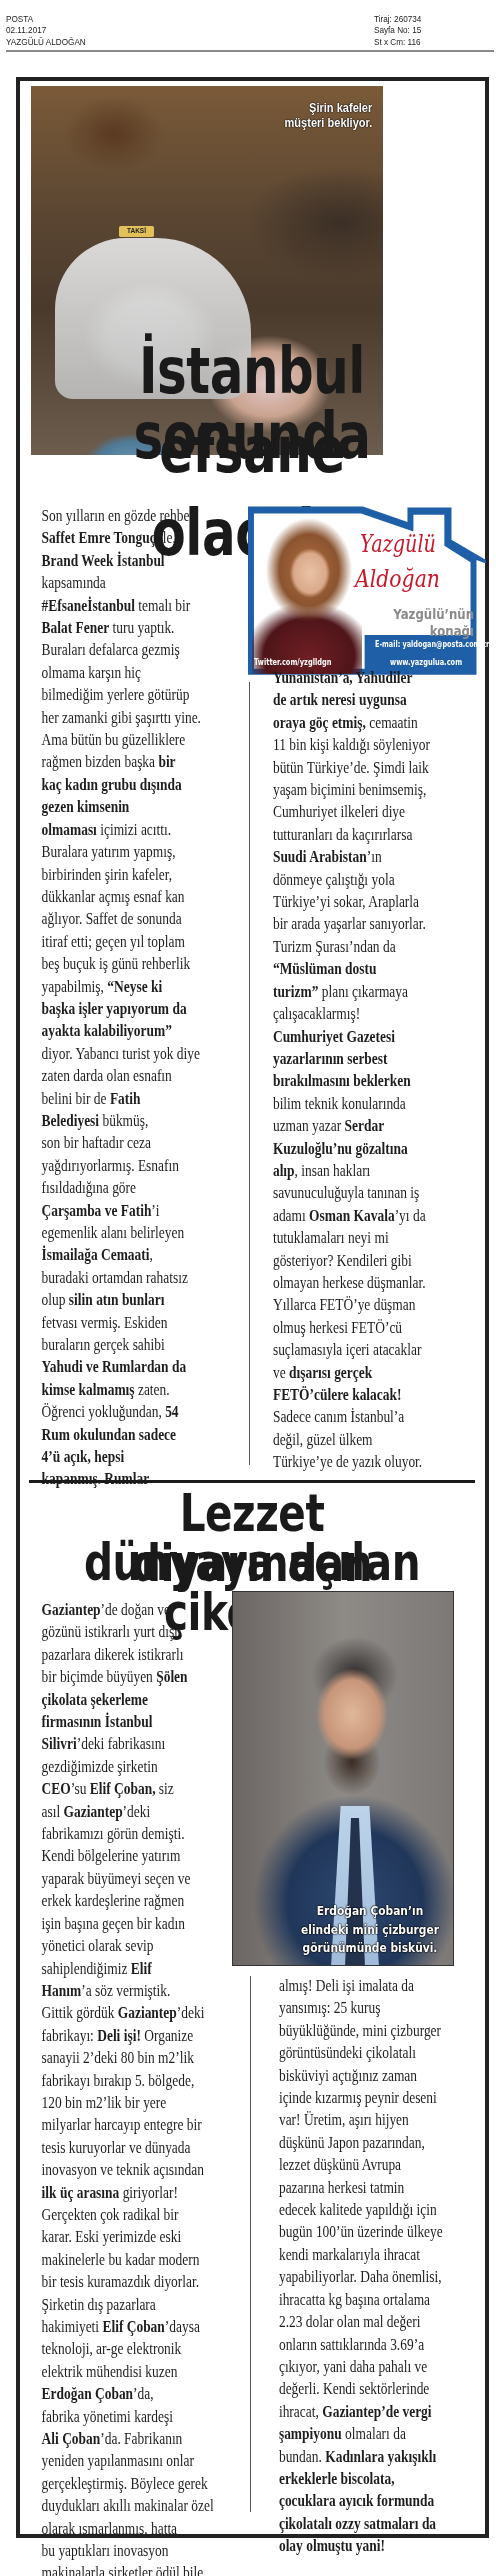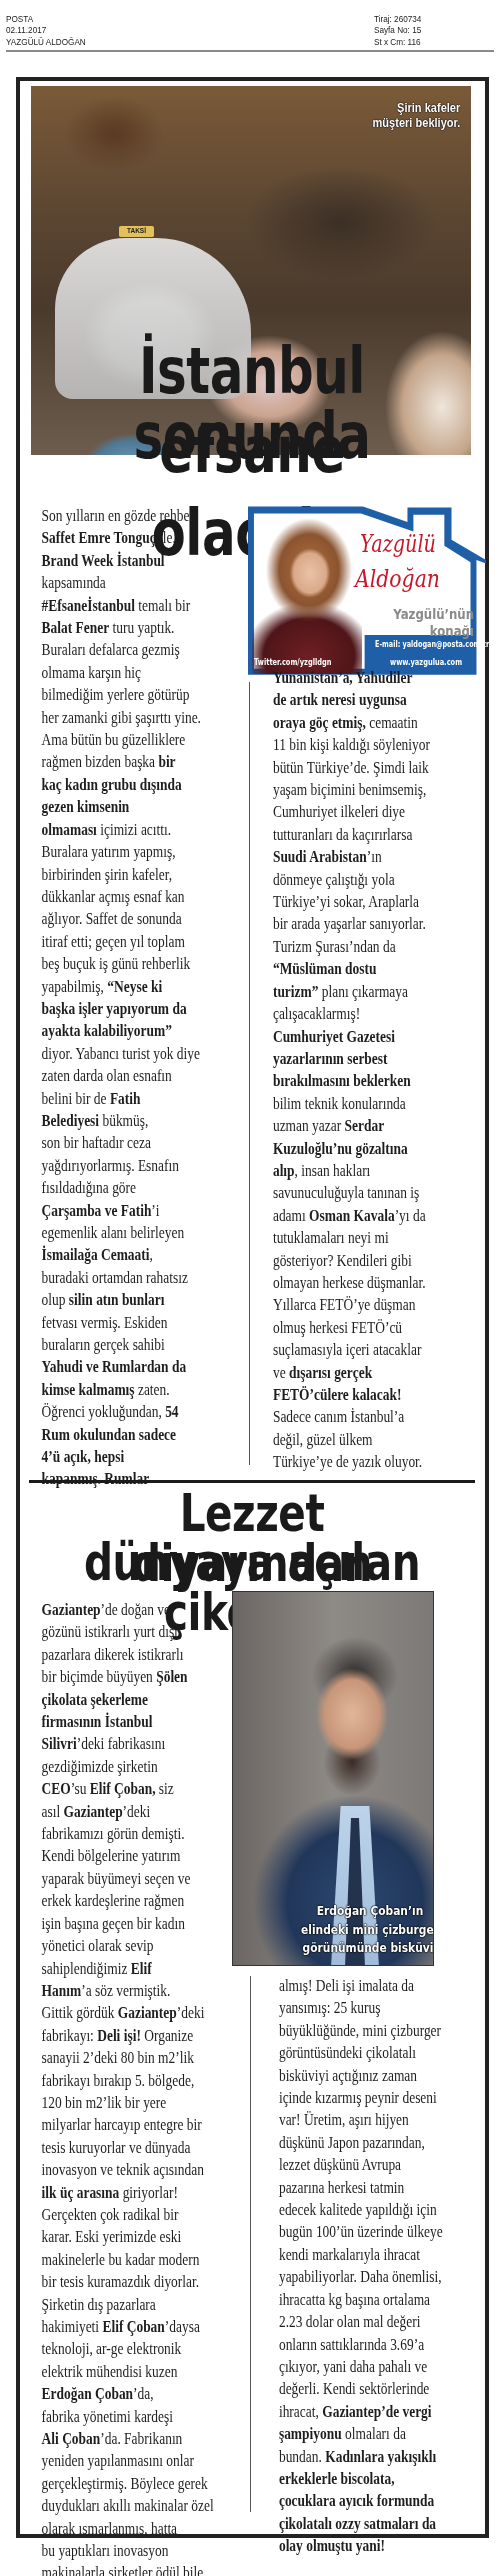--- a/index.html
+++ b/index.html
@@ -8,21 +8,21 @@
 
   .meta { position: absolute; top: 13px; font-family: "Liberation Sans Narrow", "Liberation Sans", sans-serif; font-size: 9.5px; line-height: 11.3px; color: #222; transform: scaleX(0.86); transform-origin: left top; }
   .meta.left { left: 6px; }
   .meta.right { left: 374px; }
   .meta div { white-space: nowrap; }
   .rule { position: absolute; left: 6px; top: 50px; width: 488px; height: 1.8px; background: #8a8a8a; }
 
   .frame { position: absolute; left: 16px; top: 77px; width: 473px; height: 2461px; border: 4.2px solid #222; background: #fff; }
 
   
-  .photo1 { position: absolute; left: 31px; top: 86px; width: 440px; height: 369px; overflow: hidden;
+  .photo1 { position: absolute; left: 31px; top: 86px; width: 352px; height: 369px; overflow: hidden;
     background:
       radial-gradient(ellipse 71px 54px at 83px 48px, #5a3a22 0%, transparent 70%),
       radial-gradient(ellipse 95px 77px at 119px 250px, #e9e9e4 0%, #cfcfc8 45%, transparent 70%),
       radial-gradient(ellipse 83px 65px at 238px 298px, #e2c9c9 0%, #c9a38f 50%, transparent 75%),
       radial-gradient(ellipse 71px 95px at 411px 321px, #efe6dc 0%, #c4a58a 55%, transparent 80%),
       radial-gradient(ellipse 60px 42px at 101px 381px, #6f99b6 0%, #4e7a98 60%, transparent 80%),
       radial-gradient(ellipse 119px 71px at 310px 137px, #3b2f26 0%, transparent 80%),
       linear-gradient(180deg, #7a5a38 0%, #5b4632 35%, #4a3a2c 60%, #6d5d4f 100%);
   }
   .photo1 .taxi { position: absolute; left: 24px; top: 152px; width: 196px; height: 161px; border-radius: 71px 95px 24px 18px; background: linear-gradient(180deg, #e6e6e6, #bdbdbd); opacity: .92; }
@@ -58,21 +58,21 @@
   .col1 { left: 24px; width: 220px; top: 505px; }
   .col2 { left: 255px; width: 224px; top: 667px; }
   .vdiv { position: absolute; width: 1.2px; background: #555; }
   .vdiv1 { left: 249px; top: 682px; height: 783px; }
 
   .hsep { position: absolute; left: 28.6px; top: 1480px; width: 446px; height: 3px; background: #1a1a1a; }
 
   .h2a { top: 1488px; font-size: 52px; line-height: 50px; transform: scaleX(.78); transform-origin: center top; }
   .h2b { top: 1537px; font-size: 52px; line-height: 50px; transform: scaleX(.78); transform-origin: center top; }
 
-  .photo2 { position: absolute; left: 232px; top: 1591px; width: 202px; height: 375px; overflow: hidden; border: 0.6px solid #333;
+  .photo2 { position: absolute; left: 232px; top: 1591px; width: 222px; height: 375px; overflow: hidden; border: 0.6px solid #333;
     background:
       radial-gradient(ellipse 45px 57px at 119px 122px, #e0b79a 0%, #c8967a 60%, transparent 80%),
       radial-gradient(ellipse 54px 48px at 122px 83px, #2d2a29 0%, transparent 80%),
       radial-gradient(ellipse 36px 42px at 119px 170px, #3a2b24 0%, transparent 80%),
       radial-gradient(ellipse 113px 119px at 122px 310px, #2c4770 0%, #21375a 60%, transparent 90%),
       linear-gradient(90deg, #6b6663 0%, #8e8a86 50%, #7d7977 100%);
   }
   .photo2 .shirt { position: absolute; left: 98px; top: 214px; width: 48px; height: 161px; background: linear-gradient(180deg, #bcd3ea, #9fbbd9); clip-path: polygon(20% 0, 80% 0, 100% 100%, 0 100%); }
   .photo2 .tie { position: absolute; left: 112px; top: 226px; width: 20px; height: 149px; background: #23324d; clip-path: polygon(30% 0, 70% 0, 100% 100%, 0 100%); }
   .photo2 .caption { position: absolute; left: 36px; width: 202px; top: 310px; text-align: center; font-family: "DejaVu Sans", sans-serif; font-weight: bold; font-size: 13px; line-height: 18.5px; color: #fff; transform: scaleX(.82); transform-origin: center top; text-shadow: 0 0 1.8px #000, 0 0 1.8px #000, 0 0 1.2px #000; }

